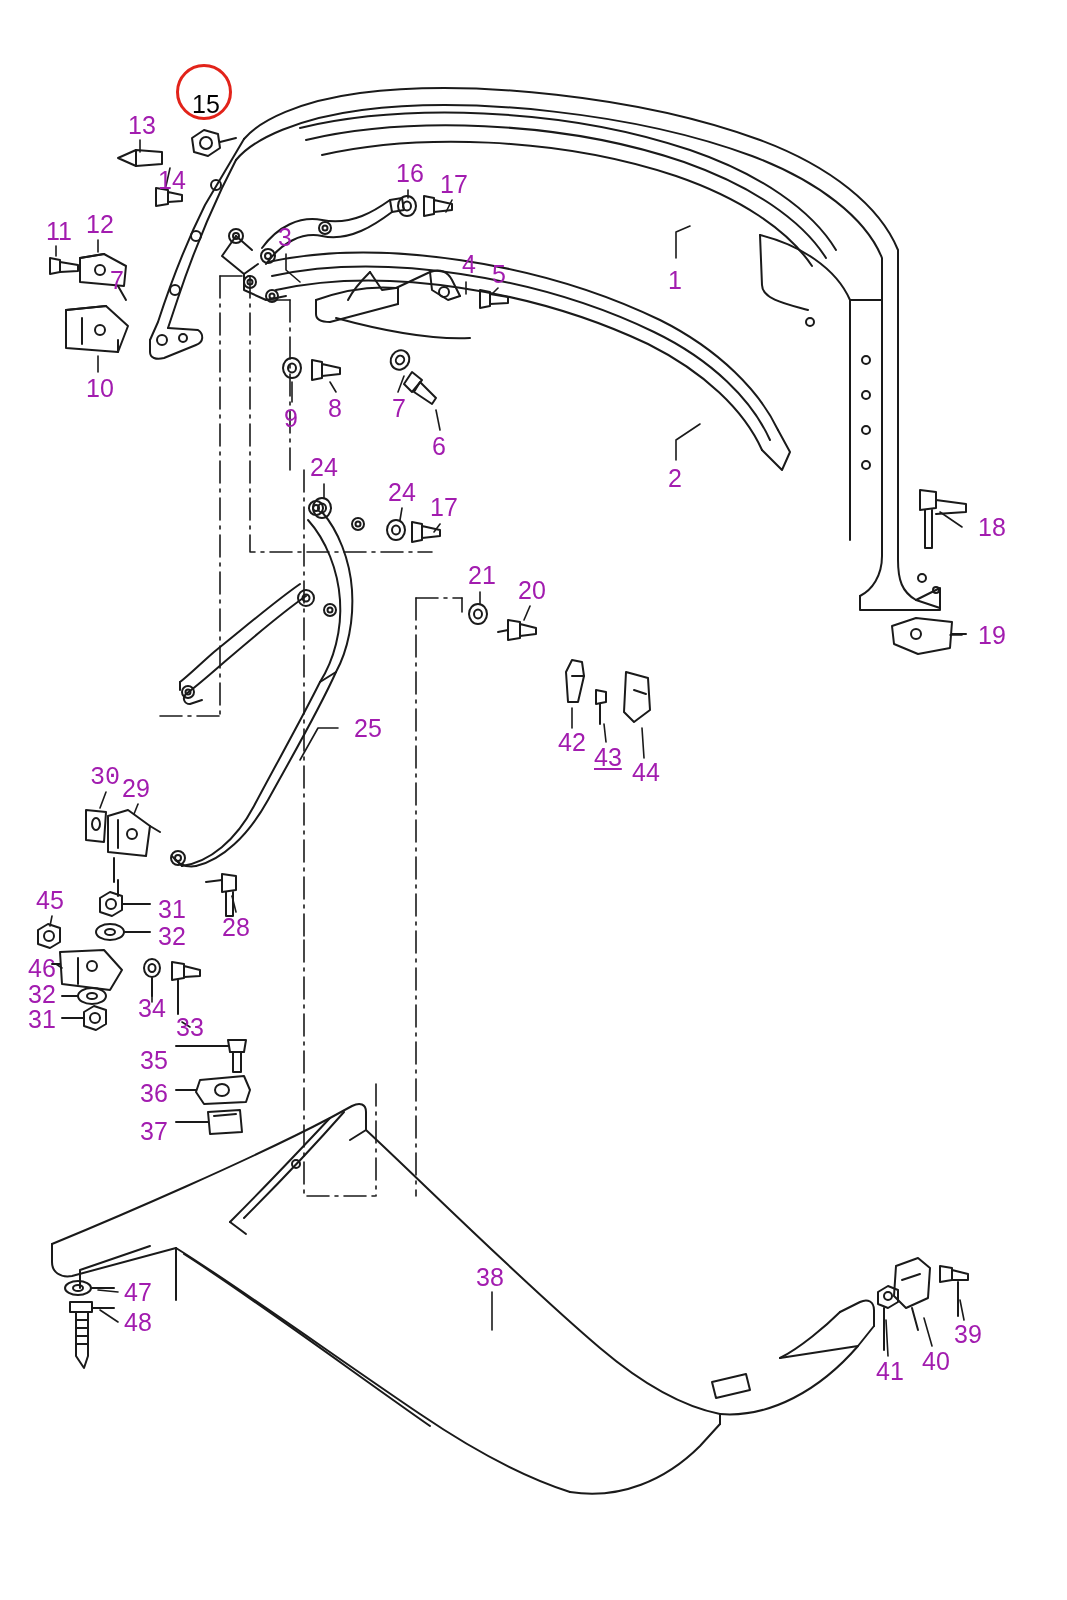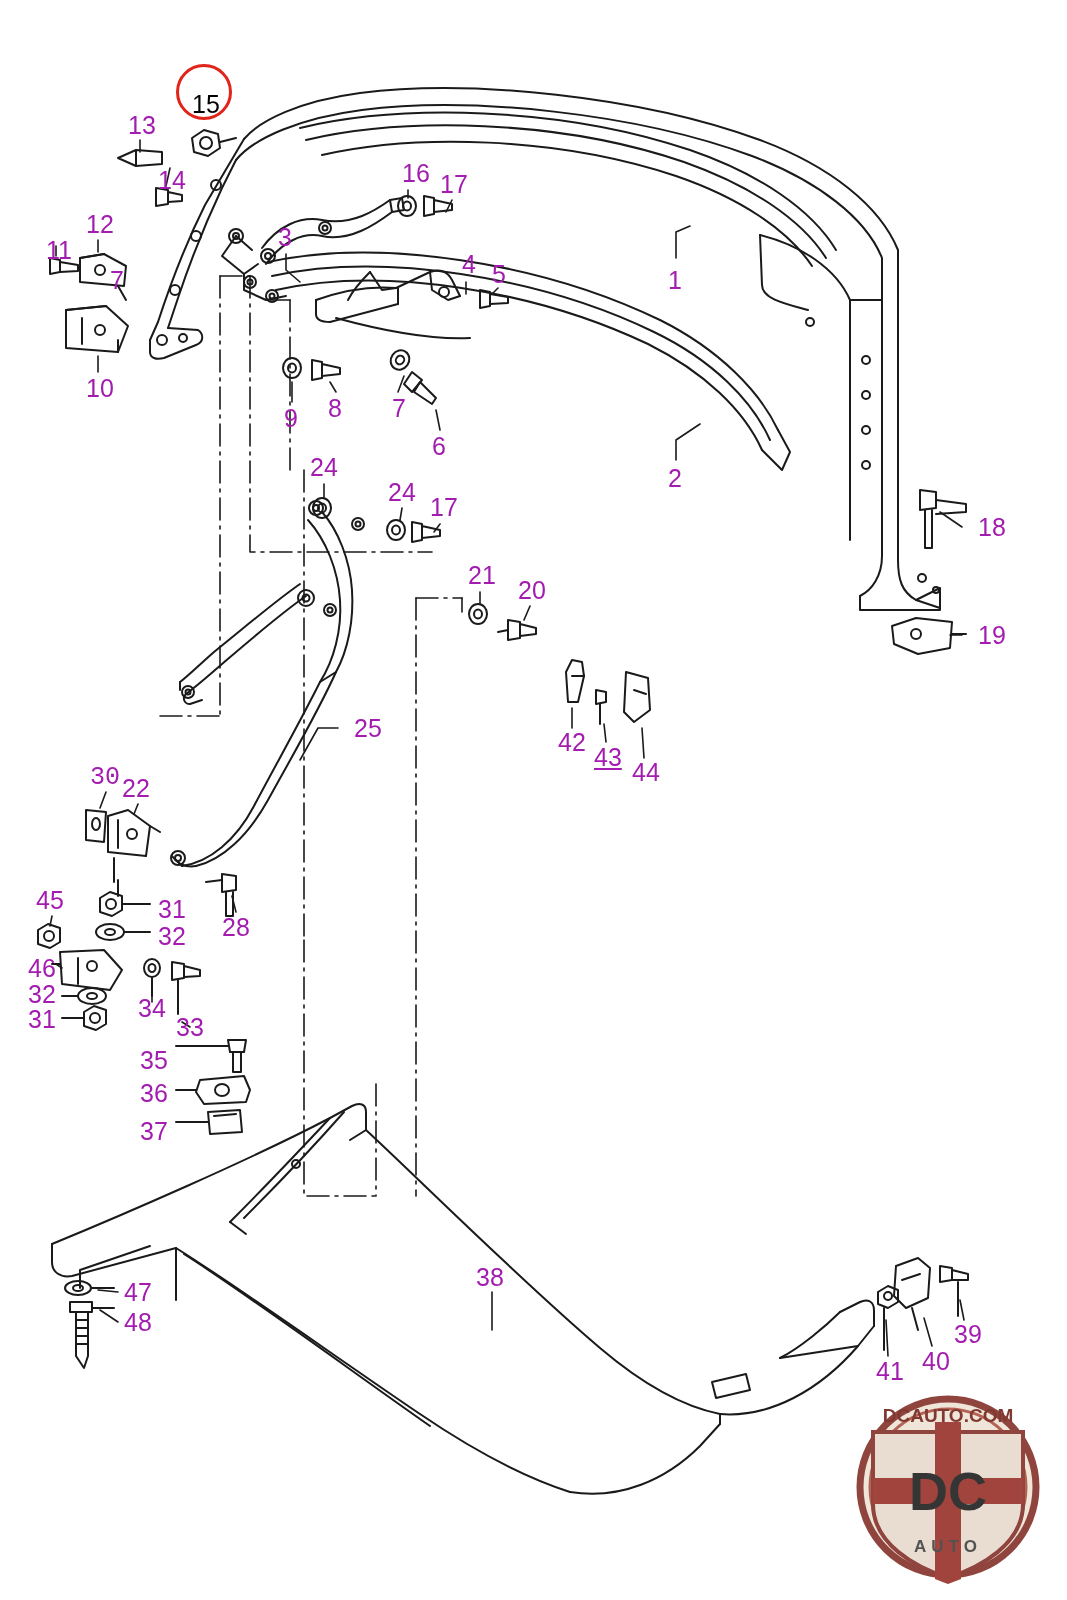--- a/index.html
+++ b/index.html
@@ -456,37 +456,37 @@
   <div class="callout" style="left:668px; top:466px;">2</div>
   <div class="callout" style="left:278px; top:225px;">3</div>
   <div class="callout" style="left:462px; top:252px;">4</div>
   <div class="callout" style="left:492px; top:262px;">5</div>
   <div class="callout" style="left:432px; top:434px;">6</div>
   <div class="callout" style="left:392px; top:396px;">7</div>
   <div class="callout" style="left:110px; top:268px;">7</div>
   <div class="callout" style="left:328px; top:396px;">8</div>
   <div class="callout" style="left:284px; top:406px;">9</div>
   <div class="callout" style="left:86px;  top:376px;">10</div>
-  <div class="callout" style="left:46px;  top:219px;margin-top:19px;">11</div>
+  <div class="callout" style="left:46px;  top:219px;">11</div>
   <div class="callout" style="left:86px;  top:212px;">12</div>
   <div class="callout" style="left:128px; top:113px;">13</div>
   <div class="callout" style="left:158px; top:168px;">14</div>
   <div class="callout highlight" style="left:192px; top:92px;text-align:right;">15</div>
-  <div class="callout" style="left:396px; top:161px;margin-left:6px;">16</div>
+  <div class="callout" style="left:396px; top:161px;">16</div>
   <div class="callout" style="left:440px; top:172px;">17</div>
   <div class="callout" style="left:978px; top:515px;">18</div>
   <div class="callout" style="left:978px; top:623px;">19</div>
   <div class="callout" style="left:518px; top:578px;">20</div>
   <div class="callout" style="left:468px; top:563px;">21</div>
   <div class="callout" style="left:310px; top:455px;">24</div>
   <div class="callout" style="left:388px; top:480px;">24</div>
   <div class="callout" style="left:430px; top:495px;">17</div>
   <div class="callout" style="left:354px; top:716px;">25</div>
   <div class="callout" style="left:222px; top:915px;">28</div>
-  <div class="callout" style="left:122px; top:776px;">22</div>
+  <div class="callout" style="left:122px; top:776px;">29</div>
   <div class="callout" style="left:90px;  top:765px;font-family:Liberation Mono, monospace;">30</div>
   <div class="callout" style="left:158px; top:897px;">31</div>
   <div class="callout" style="left:158px; top:924px;">32</div>
   <div class="callout" style="left:28px;  top:982px;">32</div>
   <div class="callout" style="left:28px;  top:1007px;">31</div>
   <div class="callout" style="left:176px; top:1015px;">33</div>
   <div class="callout" style="left:138px; top:996px;">34</div>
   <div class="callout" style="left:140px; top:1048px;">35</div>
   <div class="callout" style="left:140px; top:1081px;">36</div>
   <div class="callout" style="left:140px; top:1119px;">37</div>
@@ -495,33 +495,14 @@
   <div class="callout" style="left:922px; top:1349px;">40</div>
   <div class="callout" style="left:876px; top:1359px;">41</div>
   <div class="callout" style="left:558px; top:730px;">42</div>
   <div class="callout" style="left:594px; top:745px;text-decoration:underline;">43</div>
   <div class="callout" style="left:632px; top:760px;">44</div>
   <div class="callout" style="left:36px;  top:888px;">45</div>
   <div class="callout" style="left:28px;  top:956px;">46</div>
   <div class="callout" style="left:124px; top:1280px;">47</div>
   <div class="callout" style="left:124px; top:1310px;text-align:right;">48</div>
 
-  <div id="watermark">
-    <svg viewBox="0 0 210 200" width="210" height="200">
-      <defs>
-        <clipPath id="shieldClip">
-          <path d="M22 30 L188 30 L188 110 C188 155, 140 180, 105 192 C70 180, 22 155, 22 110 Z"></path>
-        </clipPath>
-      </defs>
-      <circle cx="105" cy="95" r="88" fill="#f0e4d8" stroke="#8a3b33" stroke-width="7"></circle>
-      <circle cx="105" cy="95" r="78" fill="none" stroke="#b05a4a" stroke-width="3"></circle>
-      <path d="M30 40 L180 40 L180 112 C180 152, 138 175, 105 186 C72 175, 30 152, 30 112 Z" fill="#e8dccf" stroke="#8a3b33" stroke-width="4"></path>
-      <g clip-path="url(#shieldClip)">
-        <rect x="92" y="30" width="26" height="162" fill="#9c3b33"></rect>
-        <rect x="30" y="86" width="150" height="26" fill="#9c3b33"></rect>
-      </g>
-      <text class="wm-text" x="105" y="30" text-anchor="middle" font-size="19" fill="#7a2f28">DCAUTO.COM</text>
-      <text class="wm-text" x="105" y="118" text-anchor="middle" font-size="54" fill="#2b2b2b">DC</text>
-      <text class="wm-text" x="105" y="160" text-anchor="middle" font-size="17" fill="#4a4a4a" letter-spacing="5">AUTO</text>
-    </svg>
-  </div>
 
 </div>
 
 </body></html>

